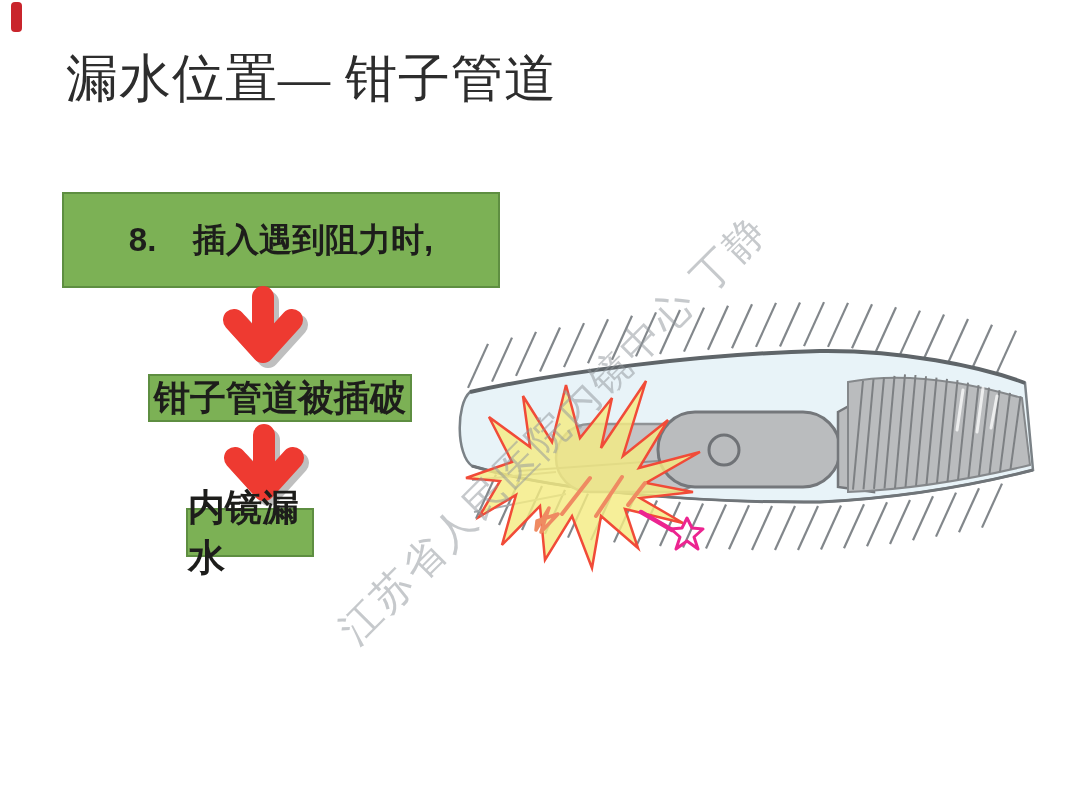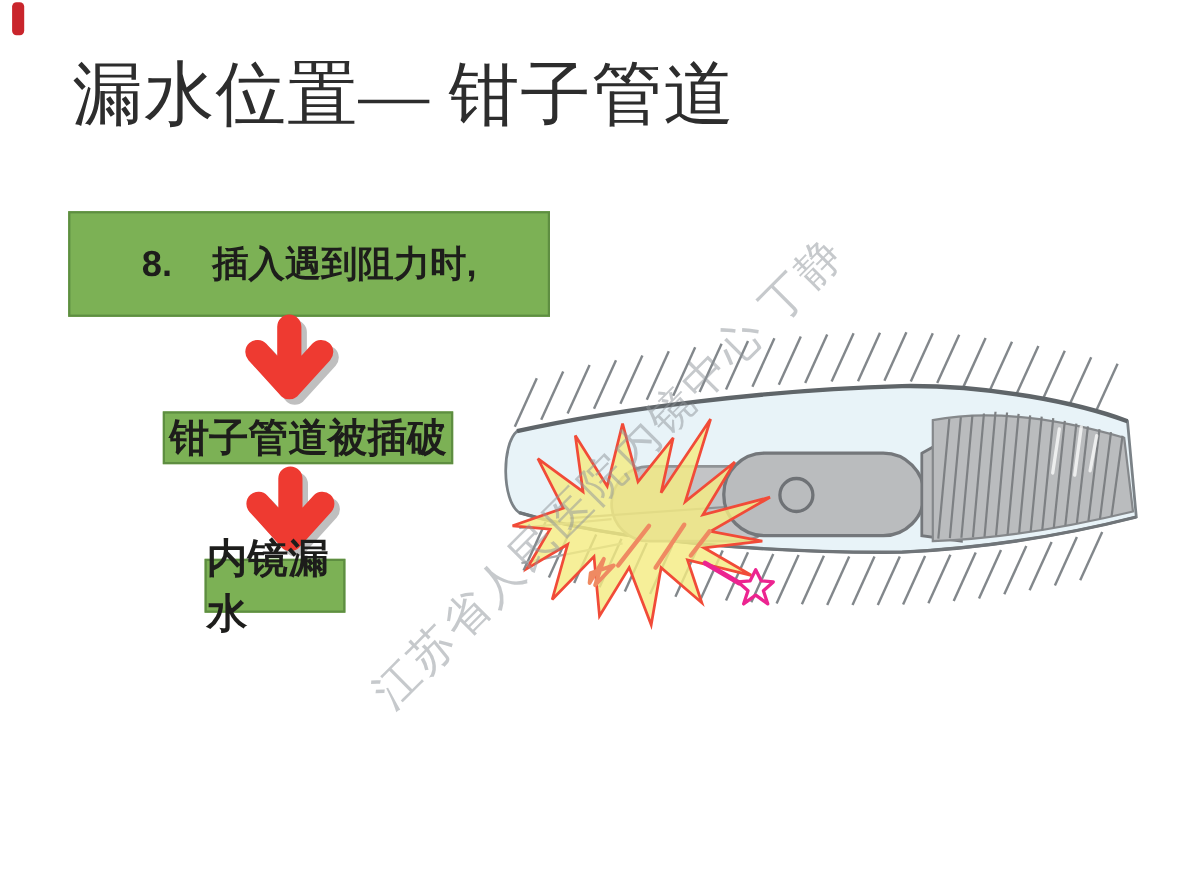--- a/index.html
+++ b/index.html
@@ -6,21 +6,21 @@
   body{
     width:1080px;height:806px;position:relative;overflow:hidden;
     background:#ffffff;
     font-family:"Liberation Sans", sans-serif;
   }
   .abs{position:absolute;}
   
   #page-title{
     left:66px;top:48px;width:960px;
     font-family:"Liberation Serif", serif;
-    font-size:64px;line-height:1.18;
+    font-size:52px;line-height:1.18;
     color:var(--title-black,#2d2d2d);
     letter-spacing:1px;
     white-space:pre;
   }
   
   #corner-mark{
     left:11px;top:2px;width:11px;height:30px;border-radius:4px;
     background:var(--corner-red,#c9252c);
   }
   

